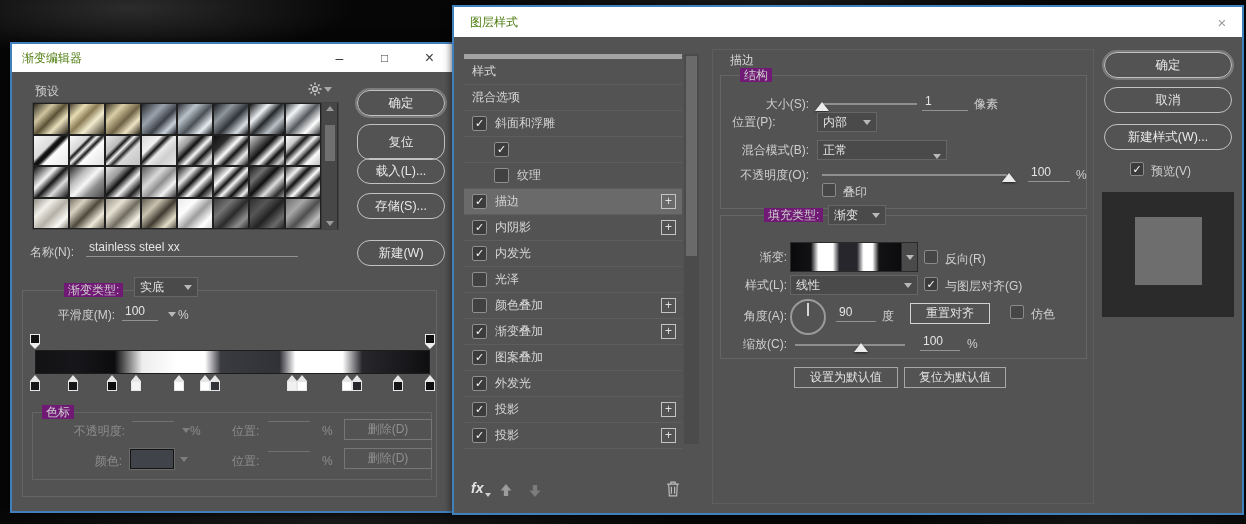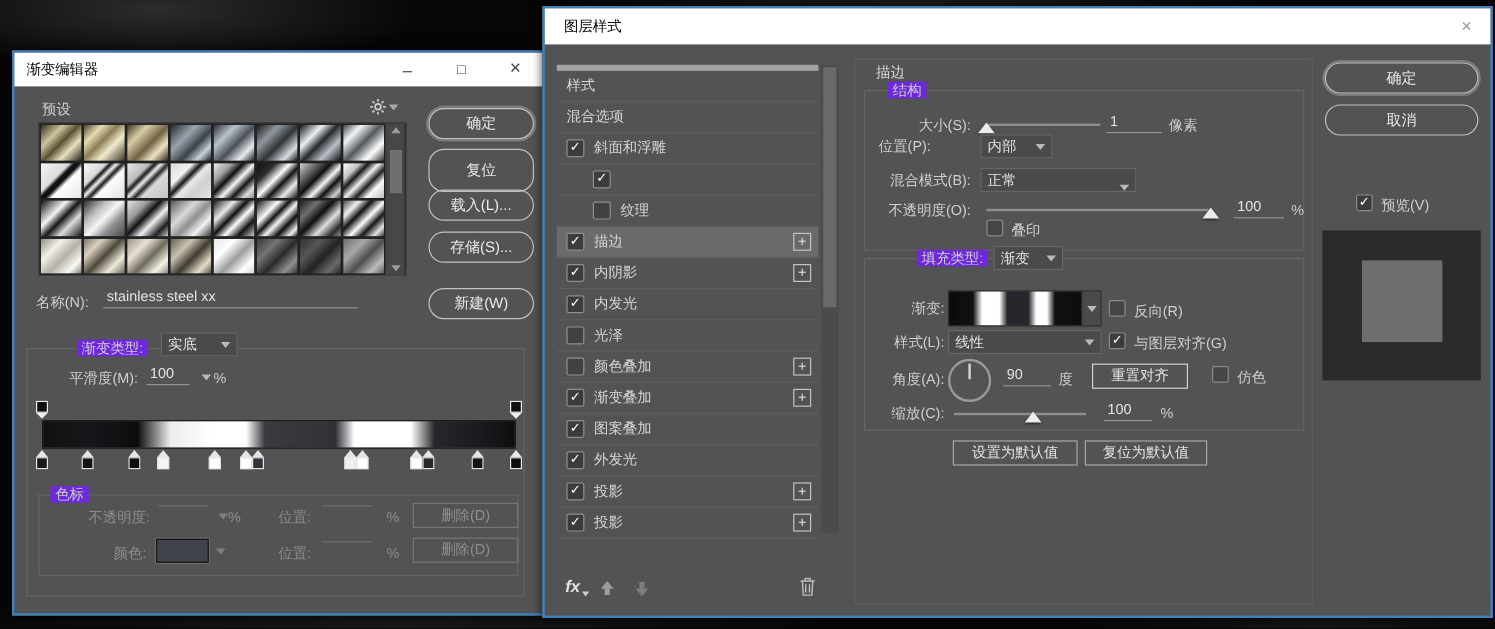--- a/index.html
+++ b/index.html
@@ -8,42 +8,42 @@
   #stage { position:relative; width:1246px; height:524px; overflow:hidden;
     background:
       radial-gradient(ellipse 320px 70px at 130px 8px, rgba(90,90,90,.45), transparent 70%),
       radial-gradient(ellipse 420px 55px at 760px 6px, rgba(70,70,70,.35), transparent 70%),
       radial-gradient(ellipse 520px 60px at 330px 522px, rgba(60,60,60,.35), transparent 70%),
       radial-gradient(ellipse 300px 50px at 1100px 520px, rgba(55,55,55,.3), transparent 70%),
       #060606; }
 
   .dlg { position:absolute; background:#535353; border:2px solid #3f80bd; box-shadow:0 0 8px rgba(0,0,0,.7); }
   .tb { position:absolute; left:0; top:0; right:0; background:#fff; display:flex; align-items:center; }
-  .tb .t { font-size:12px; color:#000000; padding-left:10px; }
+  .tb .t { font-size:12px; color:#4d7c0f; padding-left:10px; }
   .winbtns { margin-left:auto; display:flex; height:100%; }
   .winbtn { width:45px; height:100%; display:flex; align-items:center; justify-content:center; color:#404040; font-size:14px; cursor:default; }
 
   .lbl { position:absolute; color:#cfcfcf; font-size:12px; white-space:nowrap; line-height:14px; }
   .lbl.r { text-align:right; }
   .lbl.dim { color:#8d8d8d; }
   .ufield { position:absolute; border-bottom:1px solid #929292; color:#e4e4e4; font-size:12px; line-height:15px; padding:0 3px 1px; white-space:nowrap; }
   .ufield.dim { border-bottom-color:#707070; color:#9a9a9a; }
   .dd { position:absolute; background:#4a4a4a; border:1px solid #666; display:flex; align-items:center; color:#e3e3e3; font-size:12px; padding:0 5px; }
   .dd .txt { flex:1; white-space:nowrap; }
   .chev { width:0; height:0; border-left:4px solid transparent; border-right:4px solid transparent; border-top:5px solid #b9b9b9; margin-left:4px; flex:none; }
   .cb { position:absolute; width:14px; height:14px; background:#464646; border:1px solid #8a8a8a; border-radius:2px; color:#fff; font-size:11px; line-height:12px; text-align:center; font-weight:bold; }
   .pill { position:absolute; border:1px solid #c2c2c2; border-radius:13px; color:#e8e8e8; font-size:12.5px; display:flex; align-items:center; justify-content:center; white-space:nowrap; }
   .pill.focus { box-shadow:0 0 0 2px rgba(235,235,235,.28); }
   .rbtn { position:absolute; border:1px solid #a7a7a7; color:#e3e3e3; font-size:12px; display:flex; align-items:center; justify-content:center; white-space:nowrap; }
   .rbtn.disabled { border-color:#767676; color:#8f8f8f; }
   .rbtn.strong { border-color:#d2d2d2; }
   .track { position:absolute; height:2px; background:#8f8f8f; }
   .thumb { position:absolute; width:0; height:0; border-left:7px solid transparent; border-right:7px solid transparent; border-bottom:9px solid #ececec; filter:drop-shadow(0 1px 1px rgba(0,0,0,.6)); }
   .groupbox { position:absolute; border:1px solid #656565; }
-  .grouplabel { position:absolute; background:#6d28d9; padding:0 4px; color:#cfcfcf; font-size:12px; line-height:14px; white-space:nowrap; }
+  .grouplabel { position:absolute; background:#701a75; padding:0 4px; color:#cfcfcf; font-size:12px; line-height:14px; white-space:nowrap; }
 
   
   .preset-box { position:absolute; border:1px solid #434343; display:flex; background:#2e2e2e; }
   .preset-grid { width:288px; height:100%; display:grid; grid-template-columns:repeat(8,36px); grid-auto-rows:31.5px; }
   .preset-thumb { border:1px solid #202020; }
   .vscroll { width:16px; background:#474747; border-left:1px solid #3a3a3a; display:flex; flex-direction:column; align-items:center; padding:3px 0; }
   .sarr { width:0; height:0; border-left:4px solid transparent; border-right:4px solid transparent; }
   .sarr.up { border-bottom:5px solid #9b9b9b; }
   .sarr.dn { border-top:5px solid #9b9b9b; margin-top:auto; }
   .vthumb { width:10px; height:36px; background:#6f6f6f; margin-top:14px; }
@@ -419,19 +419,20 @@
     <div class="track" style="left:341px; top:337px; width:110px;"></div>
     <span class="thumb" style="left:400px; top:336px;"></span>
     <span class="ufield" style="left:466px; top:327px; width:40px;">100</span>
     <span class="lbl" style="left:513px; top:330px;">%</span>
 
     <div class="rbtn" style="left:340px; top:360px; width:104px; height:21px;">设置为默认值</div>
     <div class="rbtn" style="left:450px; top:360px; width:102px; height:21px;">复位为默认值</div>
 
     <div class="pill focus" style="left:650px; top:45px; width:128px; height:26px;">确定</div>
     <div class="pill" style="left:650px; top:80px; width:128px; height:26px;text-align:right;">取消</div>
+    <div class="pill" style="left:650px; top:117px; width:128px; height:26px;">新建样式(W)...</div>
     <span class="cb checked" style="left:676px; top:155px; background:#3c3c3c;">✓</span>
     <span class="lbl" style="left:697px; top:157px;">预览(V)</span>
     <div id="preview-outer" style="position: absolute; left: 648px; top: 185px; width: 132px; height: 125px; background: rgb(43, 43, 43);">
       <div id="preview-inner" style="position: absolute; left: 33px; top: 25px; width: 67px; height: 68px; background: rgb(110, 110, 110);"></div>
     </div>
   </div>
 </div>
 
 </body></html>

